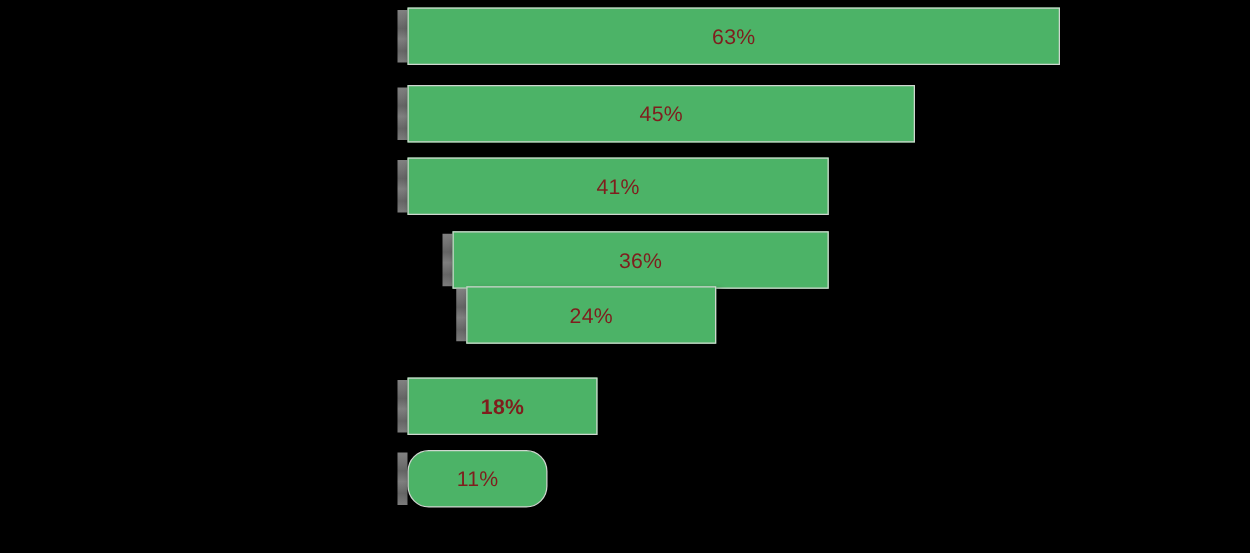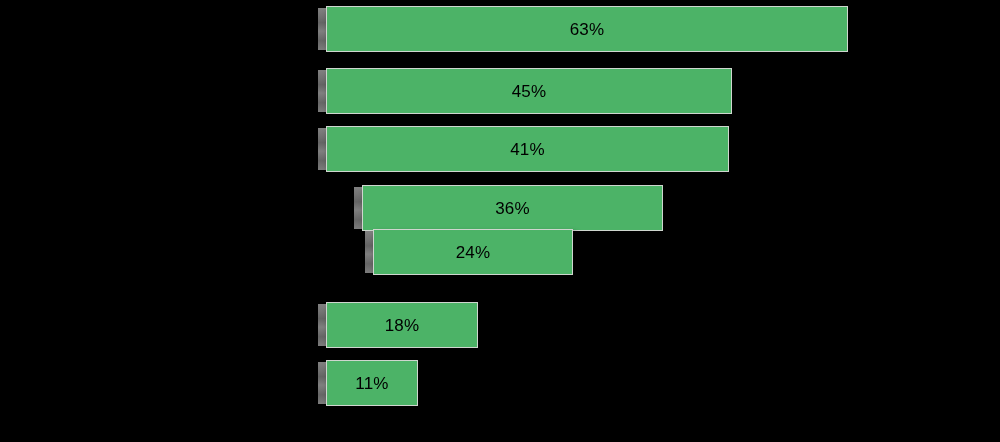--- a/index.html
+++ b/index.html
@@ -76,21 +76,21 @@
   }
 
   .bar-value {
     position: absolute;
     left: 0;
     top: 0;
     width: 100%;
     height: 46px;
     line-height: 46px;
     text-align: center;
-    color: #000000;
+    color: #7f1d1d;
     font-size: 17px;
     letter-spacing: 0.2px;
   }
 </style>
 </head>
 <body>
 
 <div id="chart-root">
 
   <div id="plot-area">
@@ -107,21 +107,21 @@
       <div class="cat-strip"></div>
       <div class="cat-label"></div>
       <div class="bar" style="width:406px;">
         <div class="bar-value">45%</div>
       </div>
     </div>
 
     <div class="bar-row" style="top:126px;">
       <div class="cat-strip"></div>
       <div class="cat-label"></div>
-      <div class="bar" style="width:403px;padding-left:21px;">
+      <div class="bar" style="width:337px;padding-left:21px;">
         <div class="bar-value">41%</div>
       </div>
     </div>
 
     <div class="bar-row" style="top:185px;margin-left:36px;">
       <div class="cat-strip"></div>
       <div class="cat-label"></div>
       <div class="bar" style="width:301px;">
         <div class="bar-value">36%</div>
       </div>
@@ -131,28 +131,28 @@
       <div class="cat-strip"></div>
       <div class="cat-label"></div>
       <div class="bar" style="width:200px;">
         <div class="bar-value">24%</div>
       </div>
     </div>
 
     <div class="bar-row" style="top:302px;">
       <div class="cat-strip"></div>
       <div class="cat-label"></div>
-      <div class="bar" style="width:152px;">
+      <div class="bar" style="width:152px;font-weight:bold;">
         <div class="bar-value">18%</div>
       </div>
     </div>
 
     <div class="bar-row" style="top:360px;">
       <div class="cat-strip"></div>
       <div class="cat-label"></div>
-      <div class="bar" style="width:92px;">
+      <div class="bar" style="width:112px;border-radius:17px;">
         <div class="bar-value">11%</div>
       </div>
     </div>
 
   </div>
 
 </div>
 
 </body></html>

